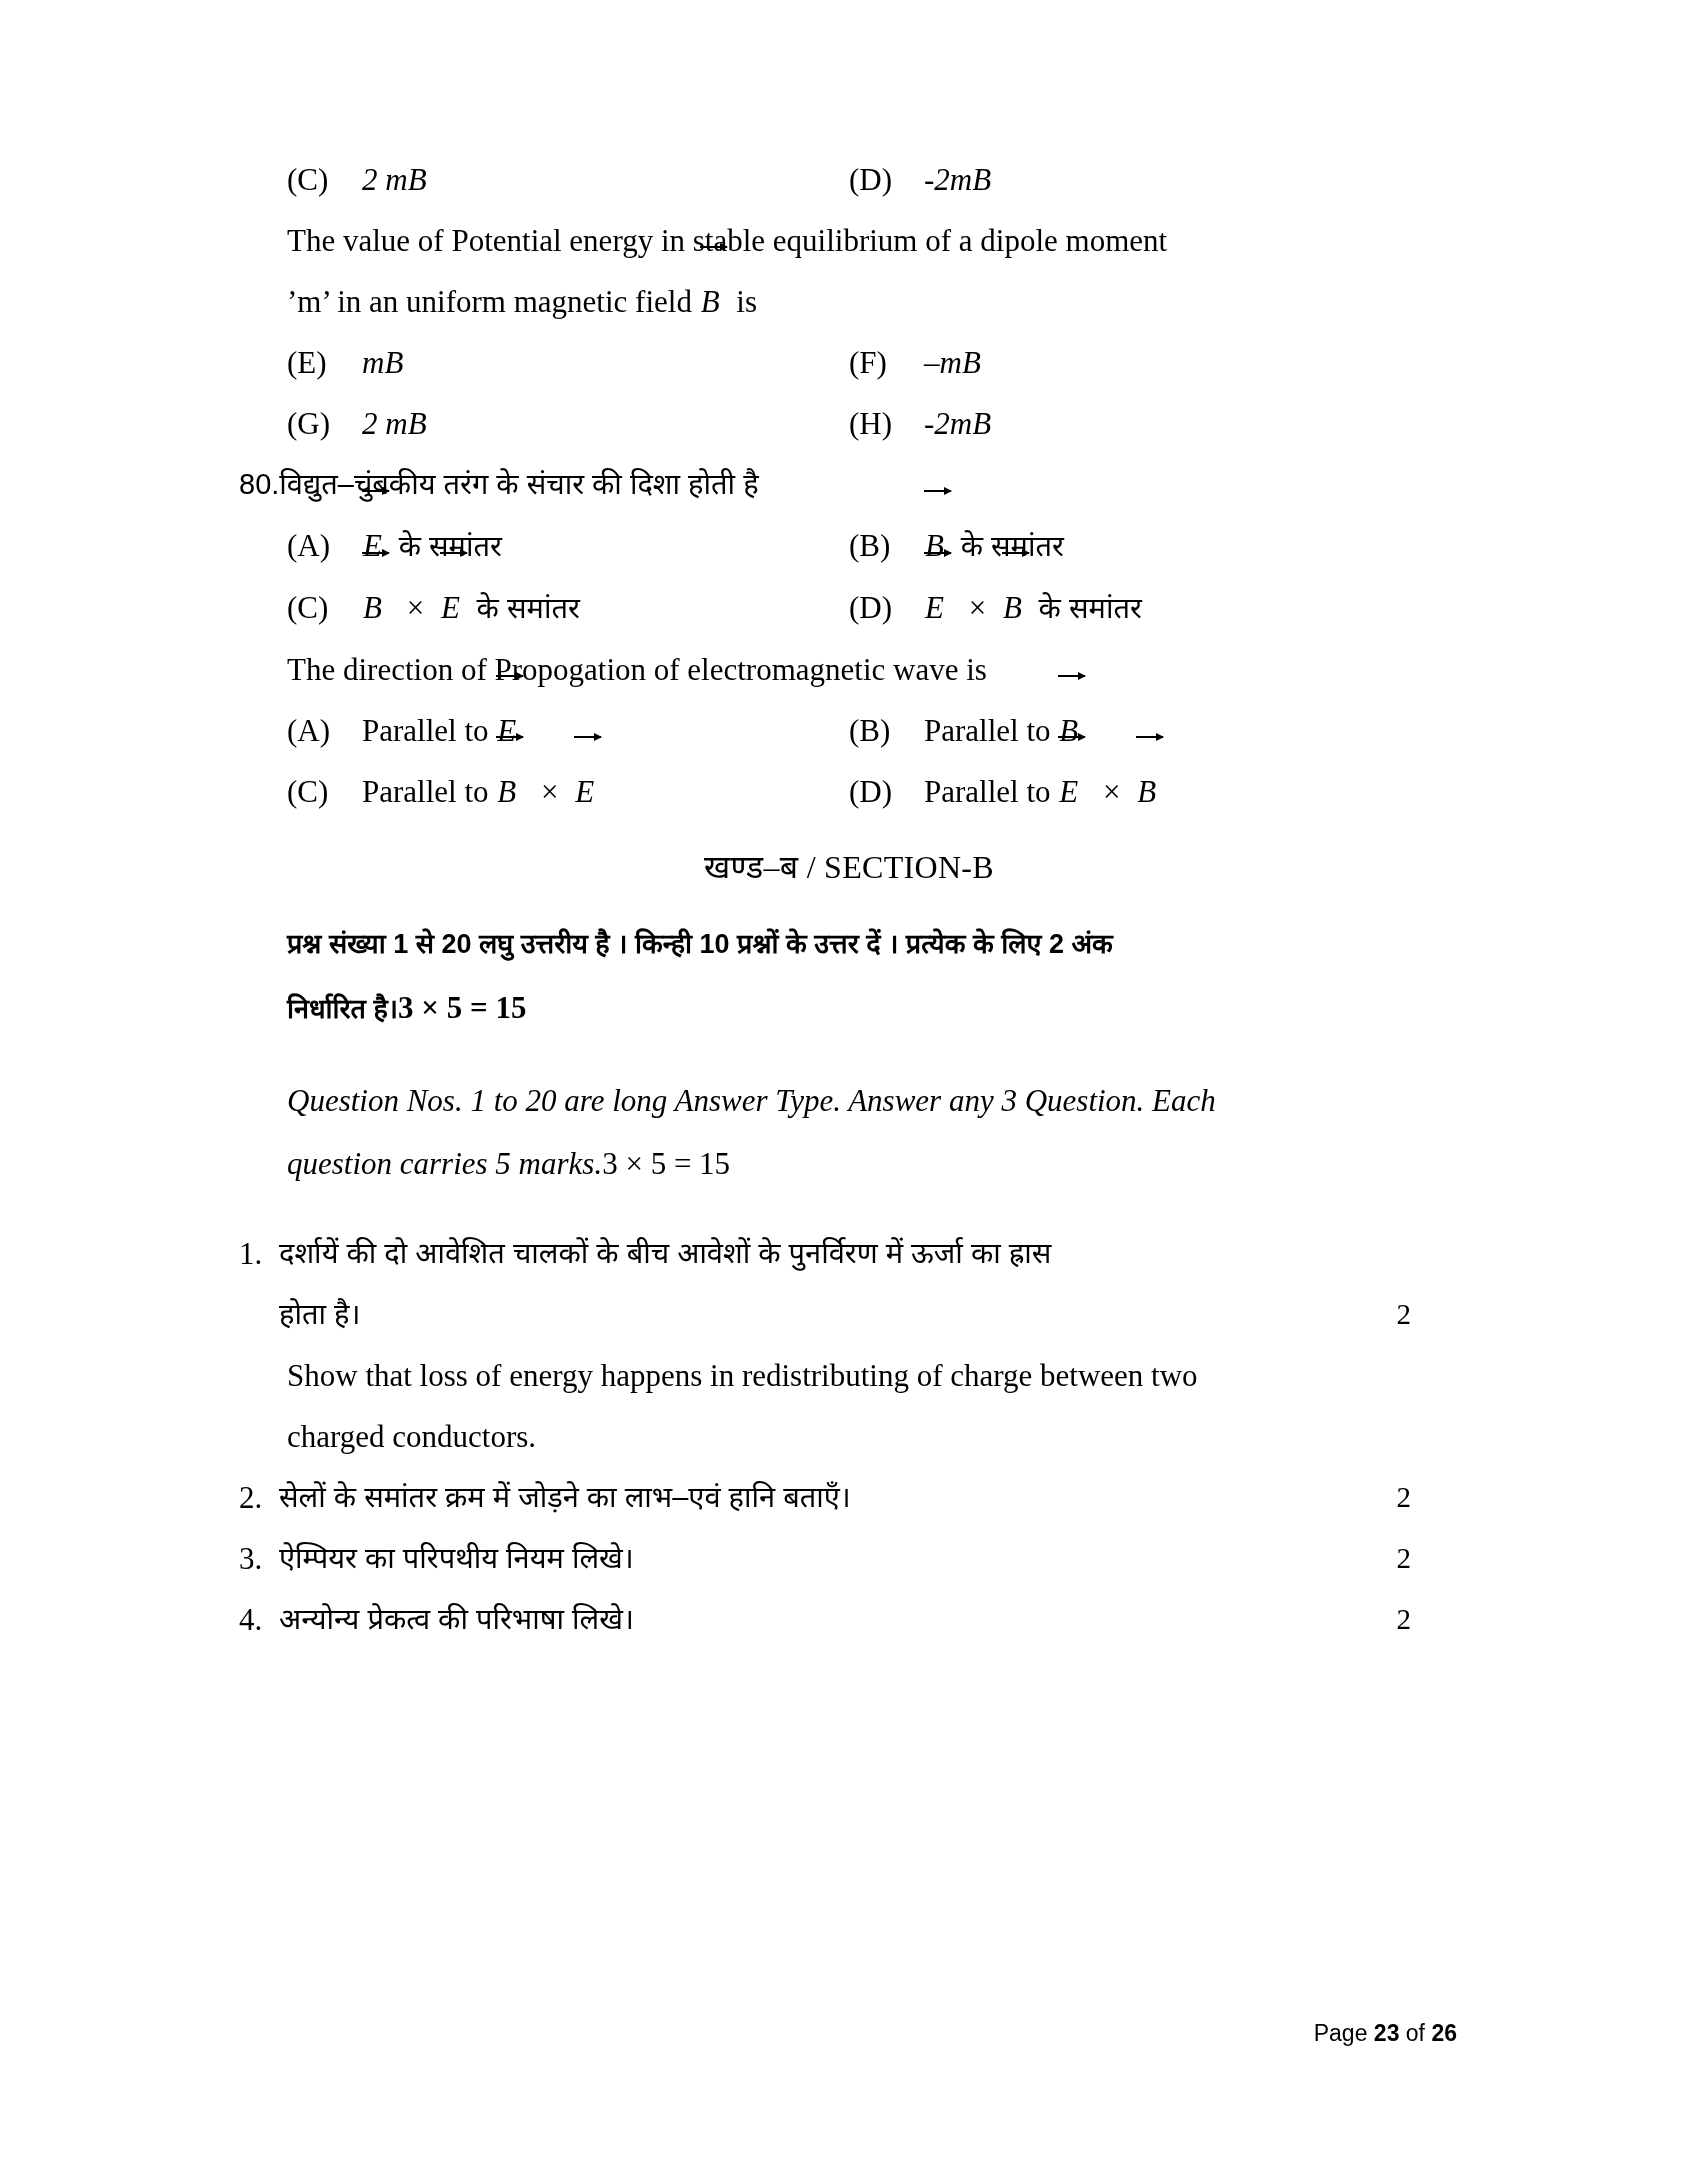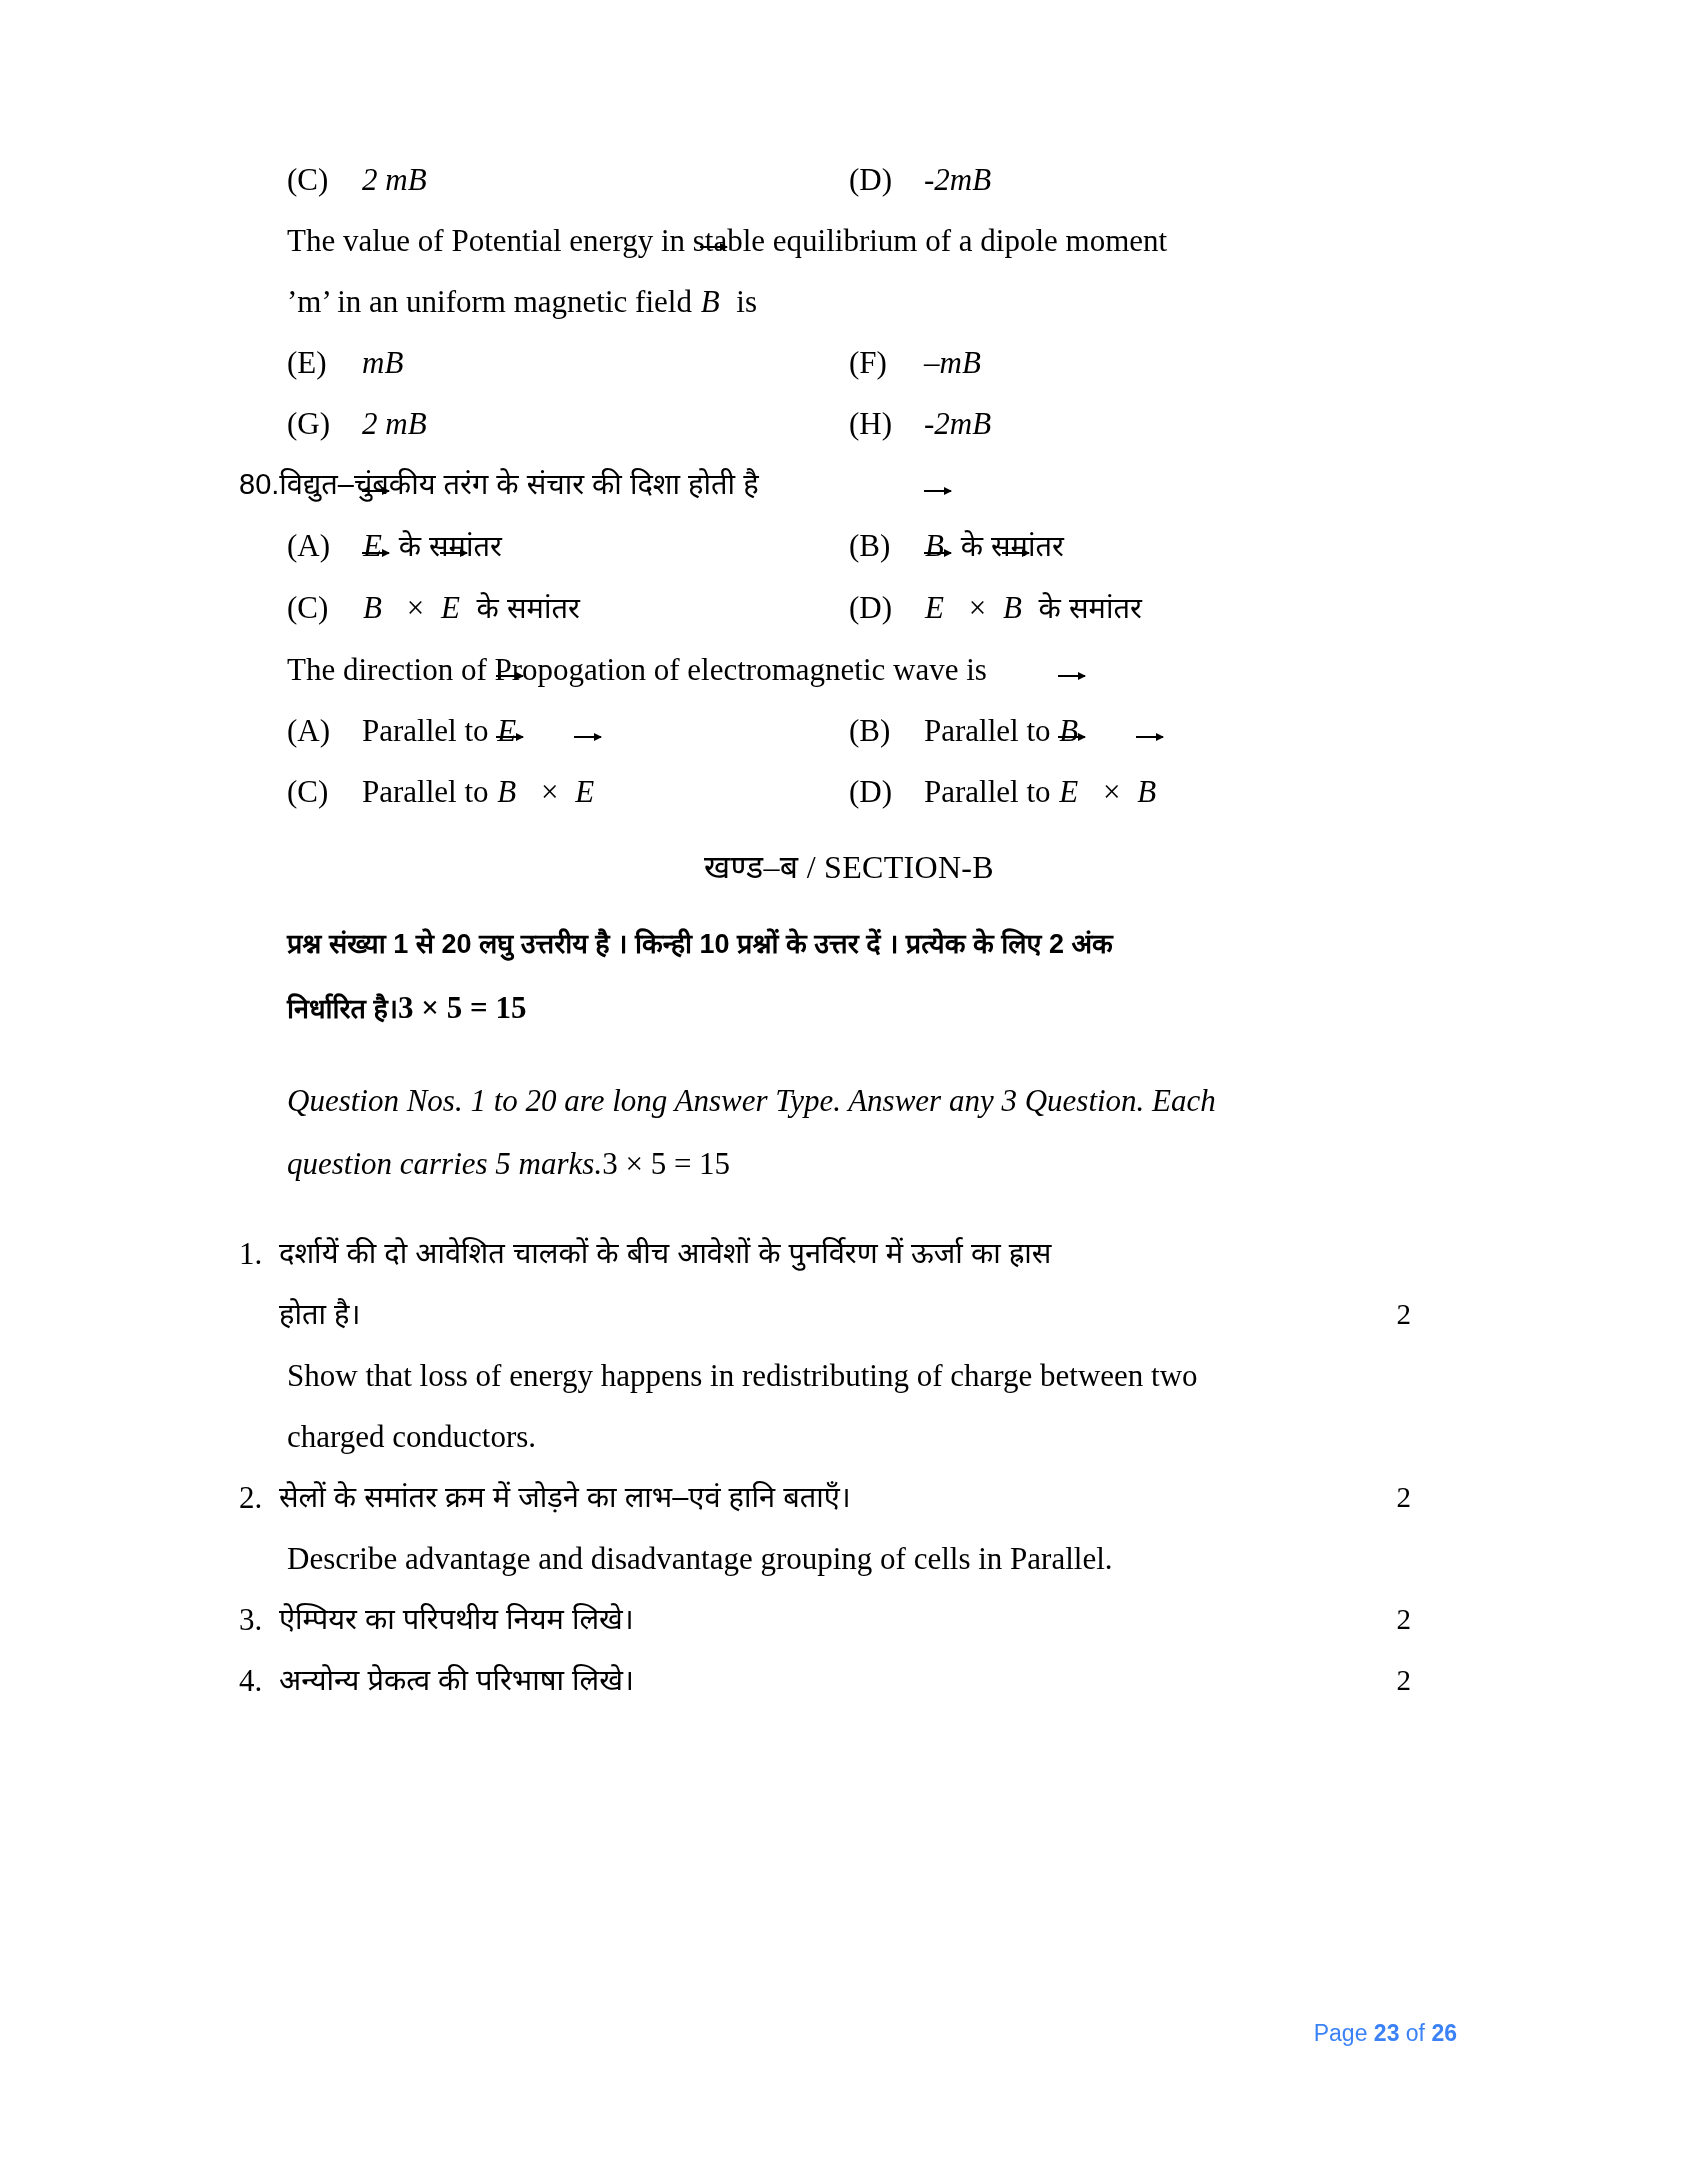--- a/index.html
+++ b/index.html
@@ -166,21 +166,21 @@
   .spacer-sm { height: 14px; }
   .spacer-md { height: 28px; }
 
   
   .footer {
     position: absolute;
     right: 226px;
     top: 2020px;
     font-family: "Liberation Sans", "DejaVu Sans", sans-serif;
     font-size: 23px;
-    color: #3b82f6;
+    color: #000000;
   }
   .footer b { font-weight: bold; }
 </style>
 </head>
 <body>
 
 <div class="page">
   <div class="content">
 
     <div class="opt-row">
@@ -338,21 +338,20 @@
       <span class="q-marks">2</span>
     </div>
     <div class="line">Show that loss of energy happens in redistributing of charge between two</div>
     <div class="line">charged conductors.</div>
 
     <div class="q-num-line" style="margin-left:-48px;">
       <span class="q-num">2.</span>
       <span class="q-body hindi">सेलों के समांतर क्रम में जोड़ने का लाभ–एवं हानि बताएँ।</span>
       <span class="q-marks">2</span>
     </div>
-    <div class="line">Describe advantage and disadvantage grouping of cells in Parallel.</div>
 
     <div class="q-num-line" style="margin-left:-48px;">
       <span class="q-num">3.</span>
       <span class="q-body hindi">ऐम्पियर का परिपथीय नियम लिखे।</span>
       <span class="q-marks">2</span>
     </div>
 
     <div class="q-num-line" style="margin-left:-48px;">
       <span class="q-num">4.</span>
       <span class="q-body hindi">अन्योन्य प्रेकत्व की परिभाषा लिखे।</span>

